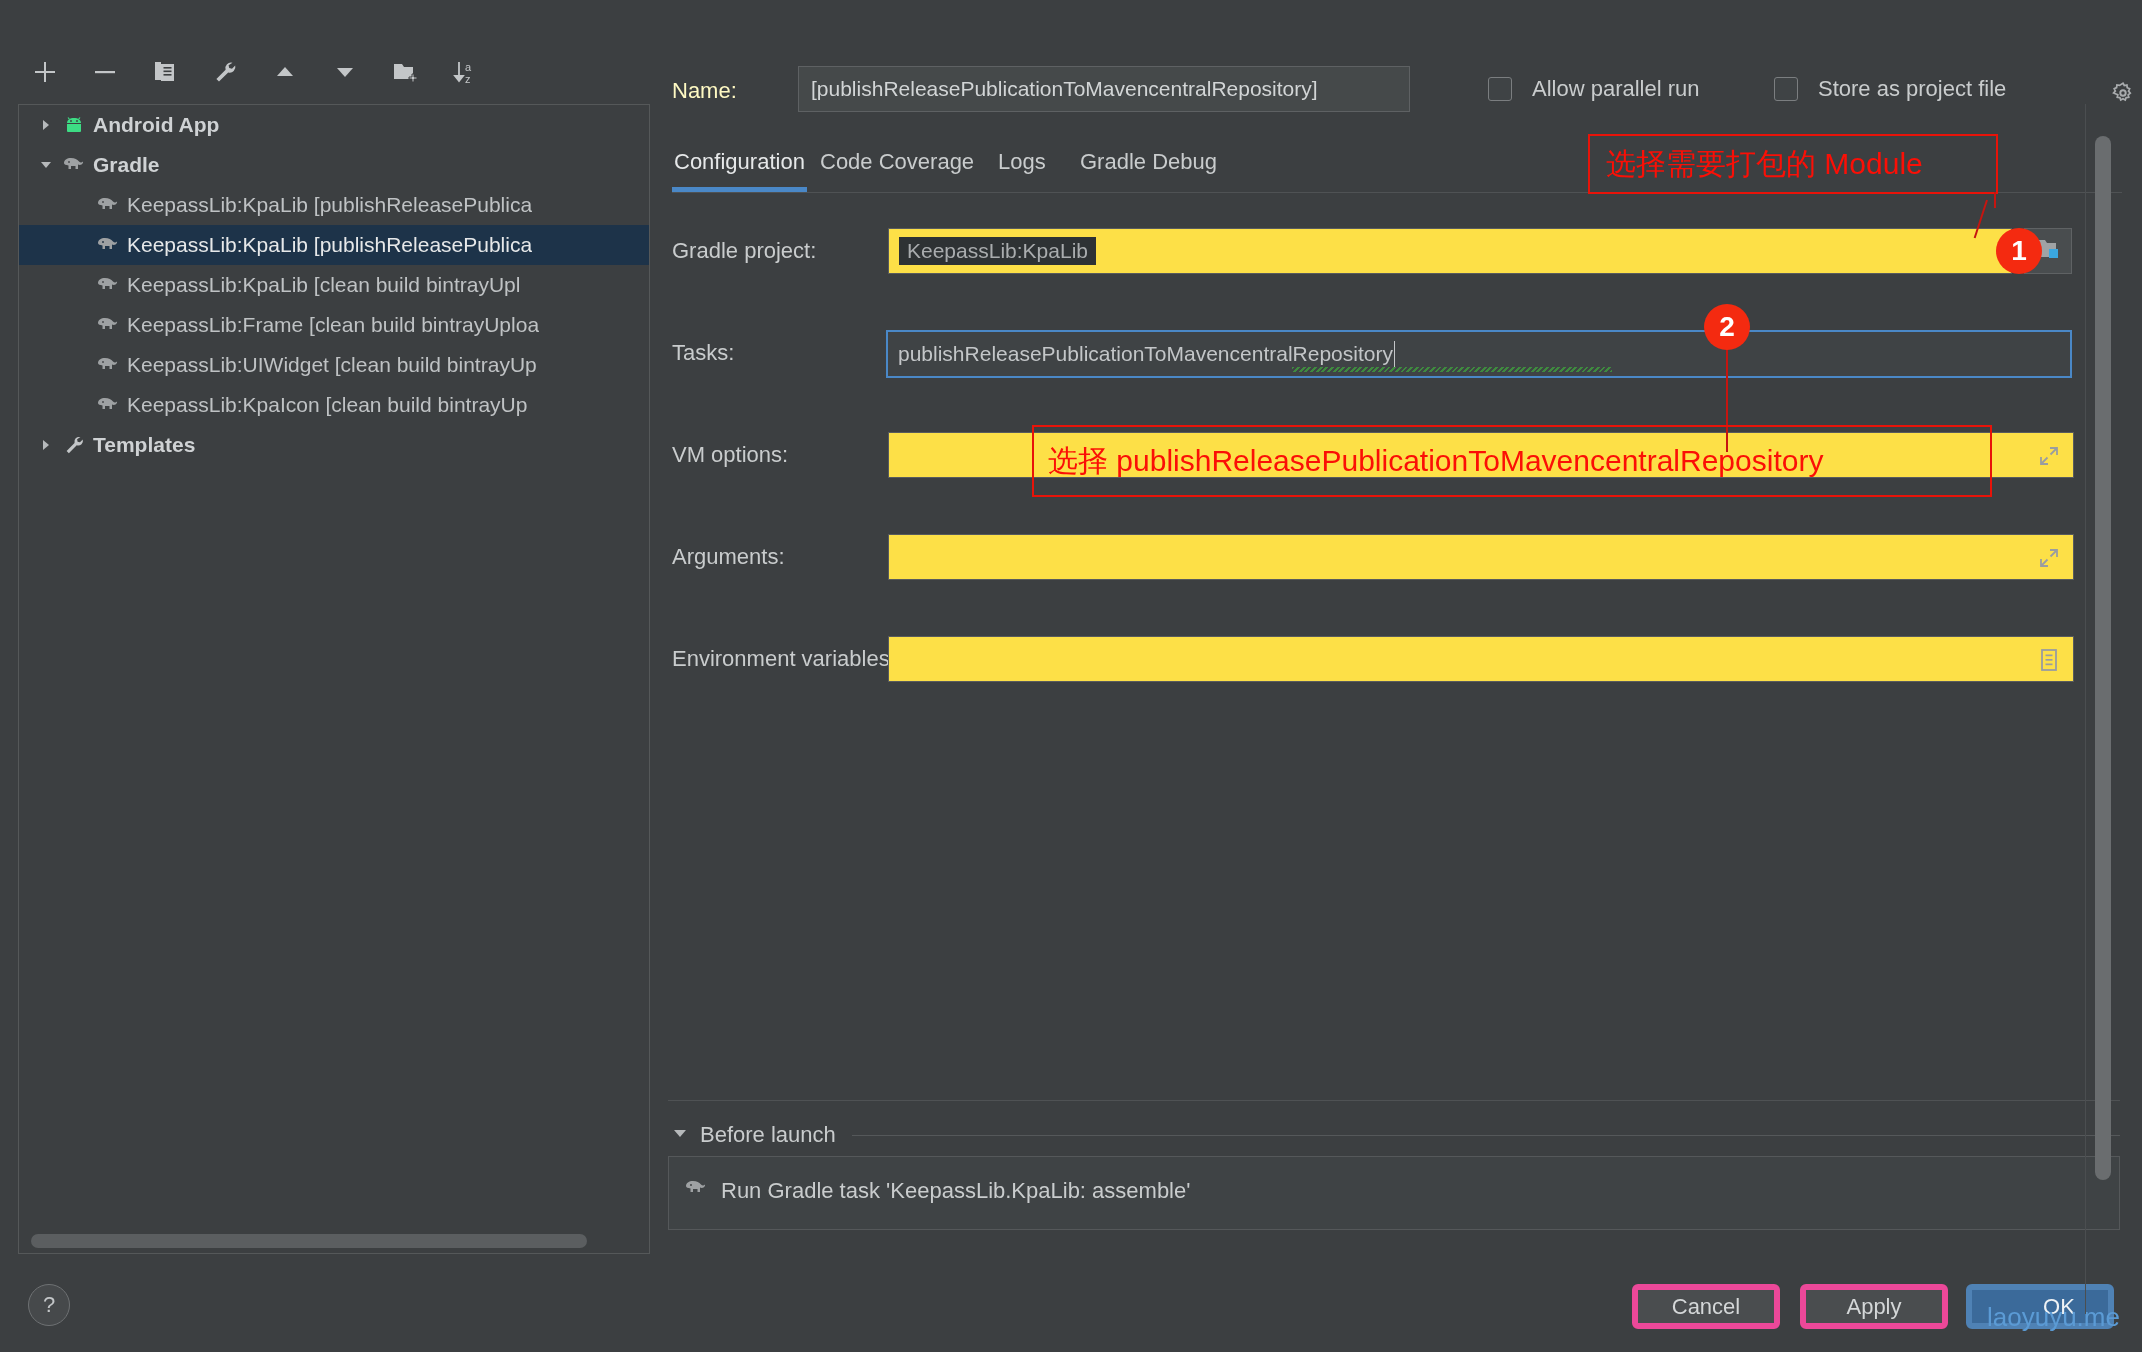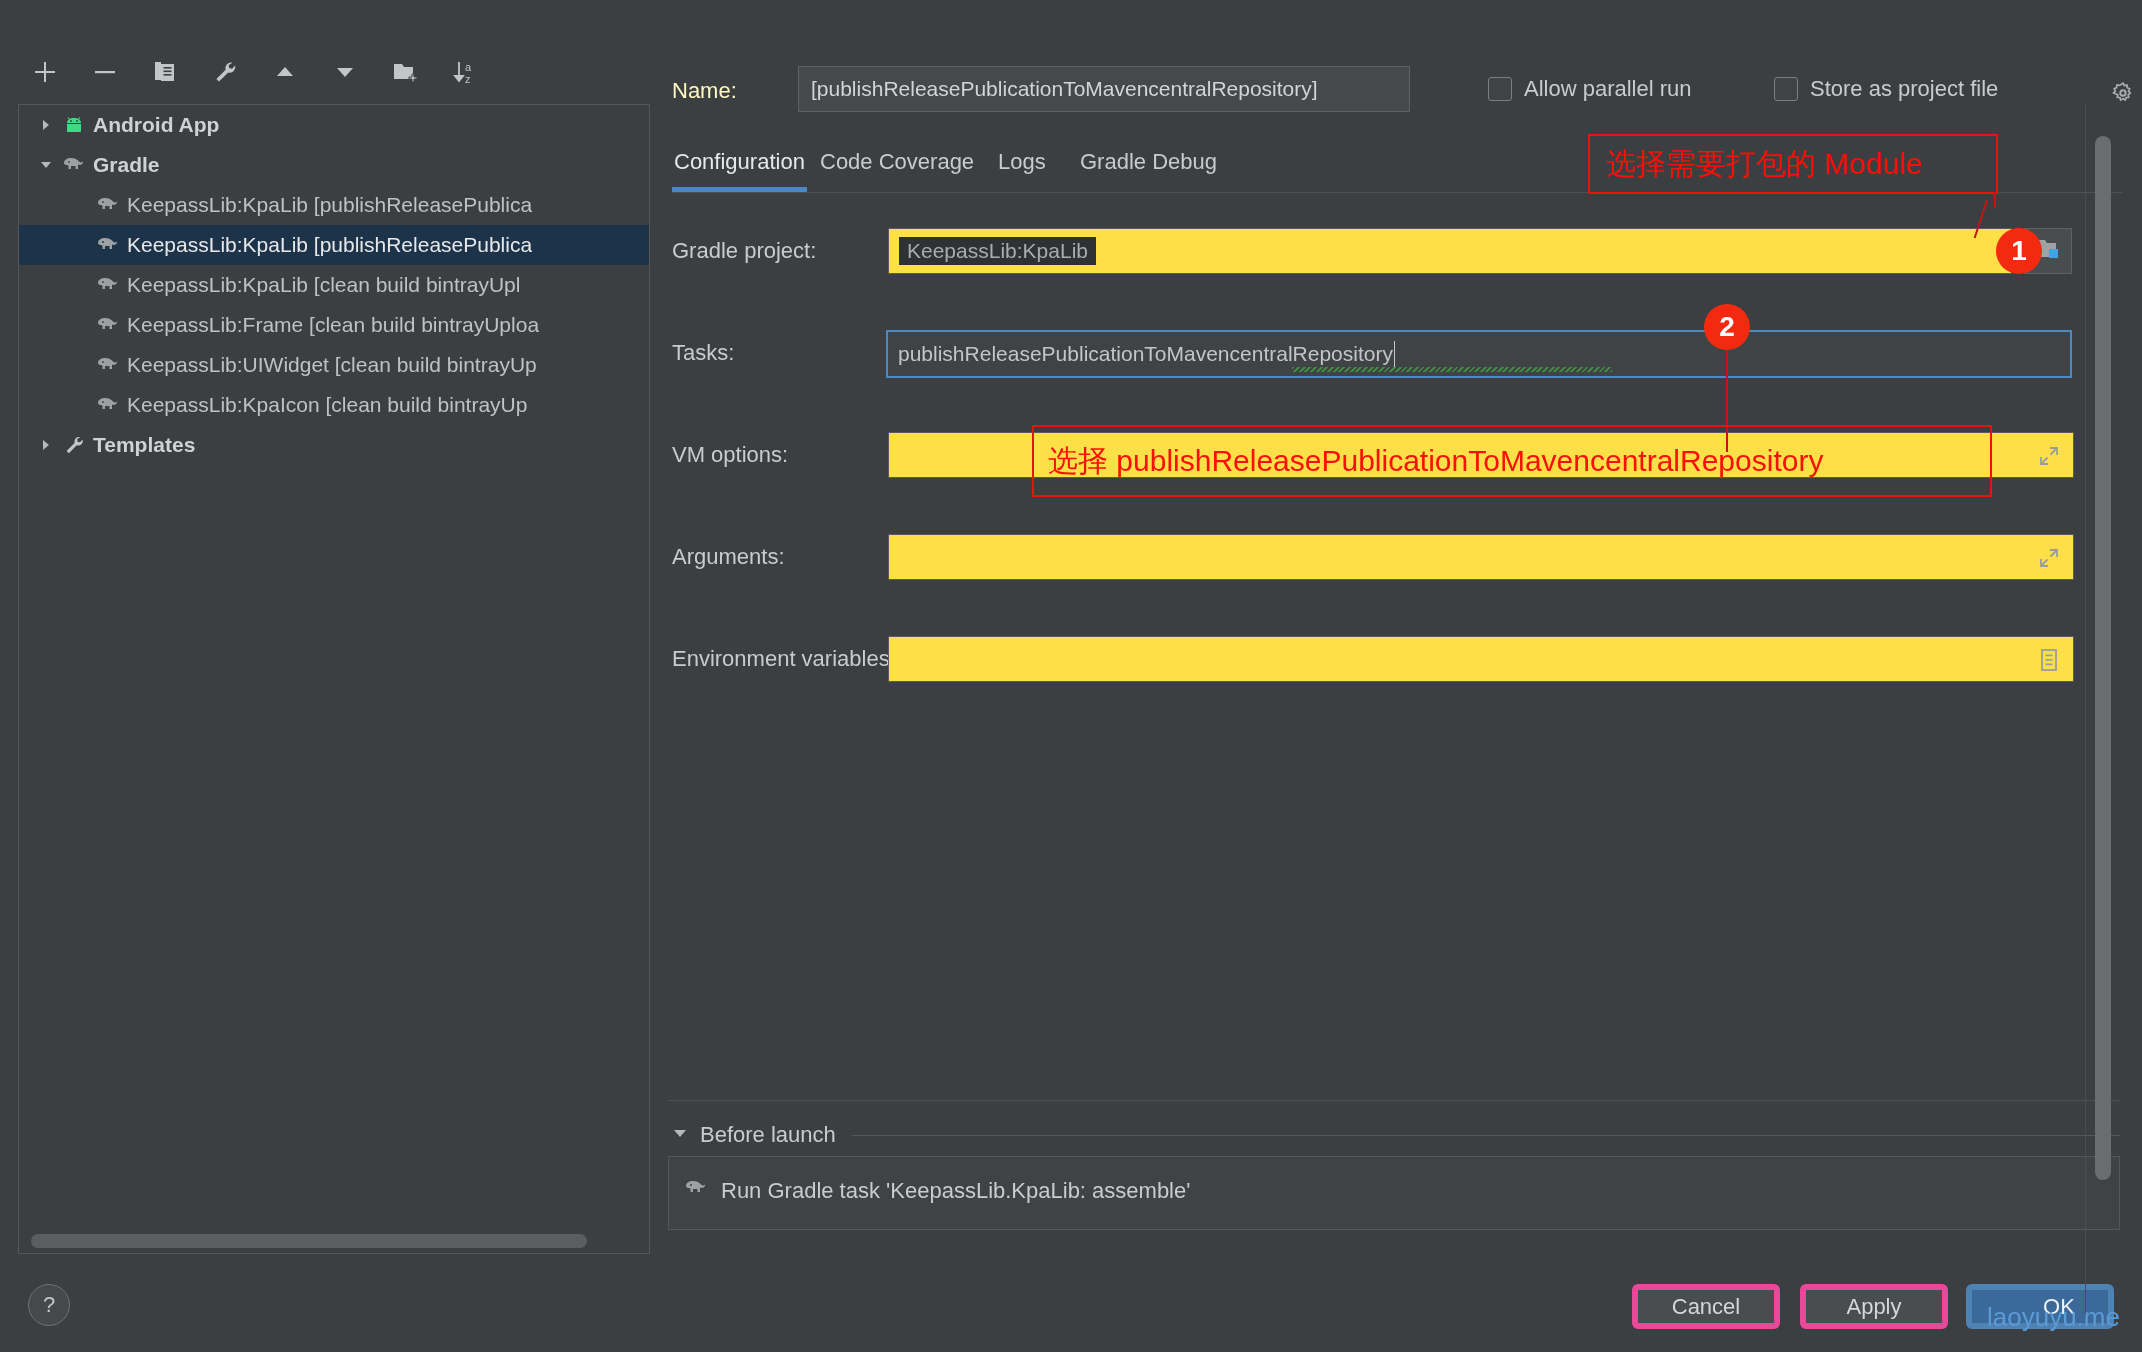--- a/index.html
+++ b/index.html
@@ -71,21 +71,21 @@
   
   .right-pane { position: absolute; left: 650px; top: 46px; width: 1492px; height: 1306px; }
 
   .name-row { position: absolute; left: 22px; top: 20px; width: 1450px; height: 50px; }
   .name-label { position: absolute; left: 0; top: 12px; color: #fef9c3; font-size: 22px; }
   .name-input {
     position: absolute; left: 126px; top: 0; width: 612px; height: 46px;
     background: #45494a; border: 1px solid #5e6163; color: #d2d5d6;
     font-size: 21px; padding: 0 12px; font-family: "Liberation Sans", sans-serif;
   }
-  .cbx-group { position: absolute; top: 10px; display: flex; align-items: center; gap: 12px; }
+  .cbx-group { position: absolute; top: 10px; display: flex; align-items: center; gap: 20px; }
   .cbx { width: 24px; height: 24px; border: 1px solid #7b7e80; background: #3f4345; border-radius: 3px; }
   .cbx-label { color: #c9cccd; font-size: 22px; }
   .gear-ic { position: absolute; left: 1438px; top: 14px; }
 
   .tabs { position: absolute; left: 22px; top: 88px; width: 1450px; height: 56px; }
   .tab {
     position: absolute; top: 0; height: 56px; display: flex; align-items: center;
     color: #c9cccd; font-size: 22px; padding: 0 2px;
   }
   .tab.active { color: #e6e8e9; }

